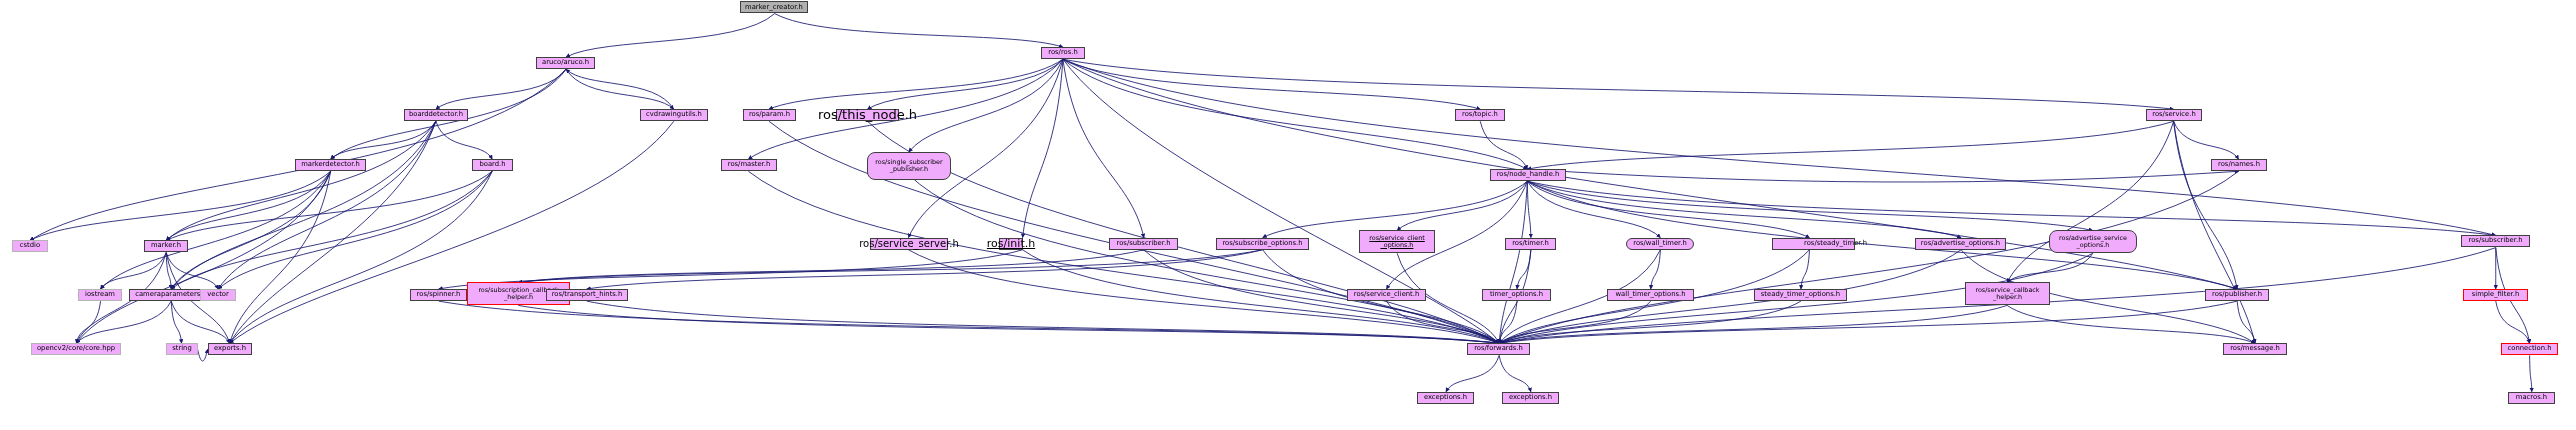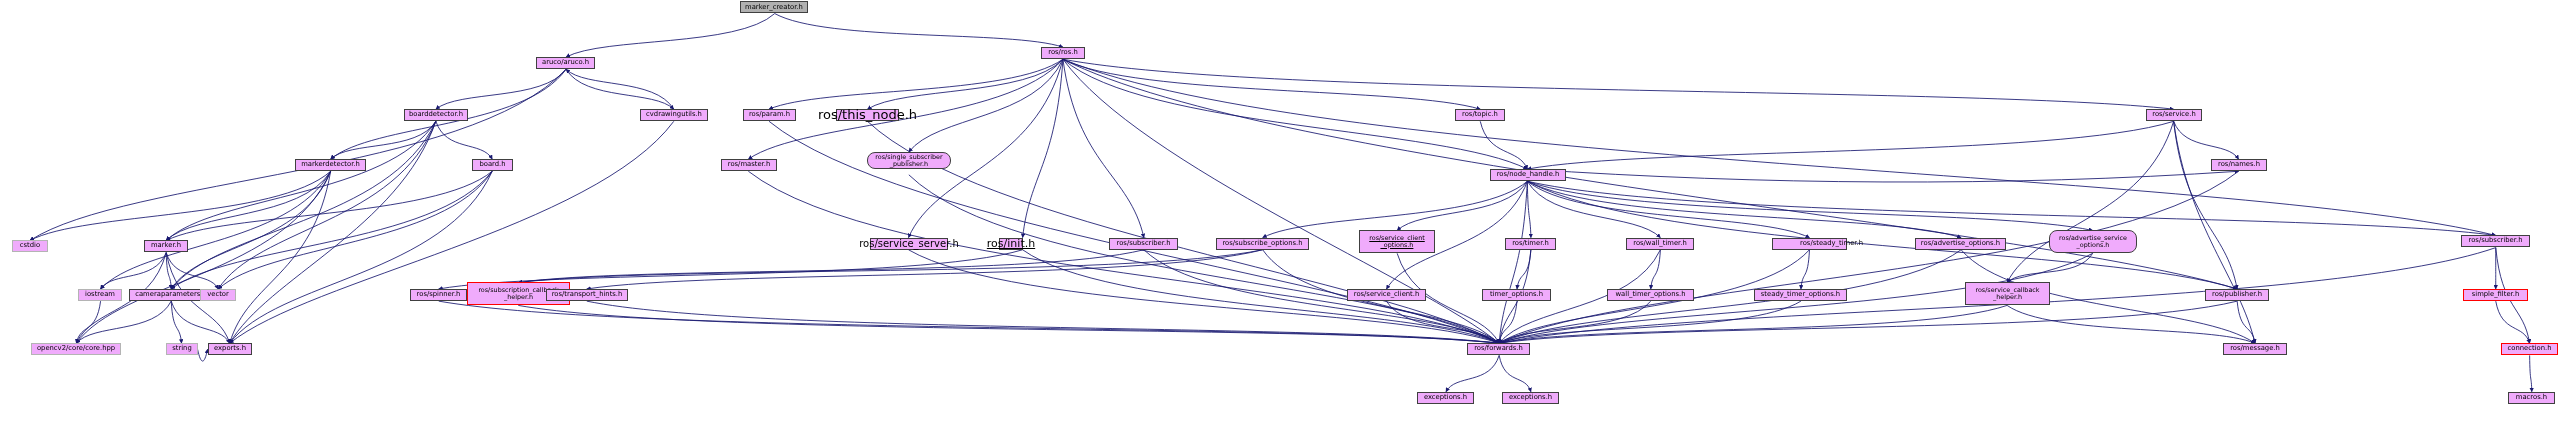--- a/index.html
+++ b/index.html
@@ -140,36 +140,36 @@
       <div class="node n-plain" style="left: 1041px; top: 47px; width: 44px; height: 12px; font-size: 6.8px;">ros/ros.h</div>
       <div class="node n-plain" style="left: 404px; top: 109px; width: 64px; height: 12px; font-size: 6.8px;">boarddetector.h</div>
       <div class="node n-plain" style="left: 640px; top: 109px; width: 68px; height: 12px; font-size: 6.8px;">cvdrawingutils.h</div>
       <div class="node n-plain" style="left: 743px; top: 109px; width: 53px; height: 12px; font-size: 6.8px;">ros/param.h</div>
       <div class="node n-plain" style="left: 836px; top: 109px; width: 63px; height: 12px; font-size: 13px;">ros/this_node.h</div>
       <div class="node n-plain" style="left: 1455px; top: 109px; width: 50px; height: 12px; font-size: 6.8px;">ros/topic.h</div>
       <div class="node n-plain" style="left: 2146px; top: 109px; width: 56px; height: 12px; font-size: 6.8px;">ros/service.h</div>
       <div class="node n-plain" style="left: 295px; top: 159px; width: 71px; height: 12px; font-size: 6.8px;">markerdetector.h</div>
       <div class="node n-plain" style="left: 472px; top: 159px; width: 41px; height: 12px; font-size: 6.8px;">board.h</div>
       <div class="node n-plain" style="left: 721px; top: 159px; width: 56px; height: 12px; font-size: 6.8px;">ros/master.h</div>
-      <div class="node n-plain" style="left: 867px; top: 152px; width: 84px; height: 17px; font-size: 6.4px; border-radius: 8px;">ros/single_subscriber
+      <div class="node n-plain" style="left: 867px; top: 152px; width: 84px; height: 28px; font-size: 6.4px; border-radius: 8px;">ros/single_subscriber
 _publisher.h</div>
       <div class="node n-plain" style="left: 1490px; top: 169px; width: 76px; height: 12px; font-size: 6.8px;">ros/node_handle.h</div>
       <div class="node n-plain" style="left: 2211px; top: 159px; width: 56px; height: 12px; font-size: 6.8px;">ros/names.h</div>
       <div class="node n-plain" style="left: 2461px; top: 235px; width: 69px; height: 12px; font-size: 6.8px;">ros/subscriber.h</div>
       <div class="node n-thin" style="left: 12px; top: 240px; width: 36px; height: 12px; font-size: 6.8px;">cstdio</div>
       <div class="node n-plain" style="left: 144px; top: 240px; width: 44px; height: 12px; font-size: 6.8px;">marker.h</div>
       <div class="node n-plain" style="left: 870px; top: 238px; width: 78px; height: 12px; font-size: 10px;">ros/service_server.h</div>
       <div class="node n-plain" style="left: 999px; top: 238px; width: 24px; height: 12px; font-size: 11px; text-decoration: underline;">ros/init.h</div>
       <div class="node n-plain" style="left: 1109px; top: 238px; width: 69px; height: 12px; font-size: 6.8px;">ros/subscriber.h</div>
       <div class="node n-plain" style="left: 1216px; top: 238px; width: 93px; height: 12px; font-size: 6.8px;">ros/subscribe_options.h</div>
       <div class="node n-plain" style="left: 1359px; top: 230px; width: 76px; height: 23px; font-size: 6.4px; text-decoration: underline;">ros/service_client
 _options.h</div>
       <div class="node n-plain" style="left: 1505px; top: 238px; width: 51px; height: 12px; font-size: 6.8px;">ros/timer.h</div>
-      <div class="node n-plain" style="left: 1626px; top: 238px; width: 68px; height: 12px; font-size: 6.8px;">ros/wall_timer.h</div>
-      <div class="node n-plain" style="left: 1772px; top: 238px; width: 75px; height: 12px; font-size: 6.8px; padding-left: 44px;">ros/steady_timer.h</div>
+      <div class="node n-plain" style="left: 1626px; top: 238px; width: 68px; height: 12px; font-size: 6.8px; border-radius: 6px;">ros/wall_timer.h</div>
+      <div class="node n-plain" style="left: 1772px; top: 238px; width: 83px; height: 12px; font-size: 6.8px; padding-left: 44px;">ros/steady_timer.h</div>
       <div class="node n-plain" style="left: 1915px; top: 238px; width: 91px; height: 12px; font-size: 6.8px;">ros/advertise_options.h</div>
       <div class="node n-plain" style="left: 2049px; top: 230px; width: 88px; height: 23px; font-size: 6.4px; border-radius: 8px;">ros/advertise_service
 _options.h</div>
       <div class="node n-thin" style="left: 78px; top: 289px; width: 44px; height: 12px; font-size: 6.8px;">iostream</div>
       <div class="node n-plain" style="left: 129px; top: 289px; width: 84px; height: 12px; font-size: 6.8px;">cameraparameters.h</div>
       <div class="node n-thin" style="left: 200px; top: 289px; width: 36px; height: 12px; font-size: 6.8px;">vector</div>
       <div class="node n-plain" style="left: 410px; top: 289px; width: 57px; height: 12px; font-size: 6.8px;">ros/spinner.h</div>
       <div class="node n-red" style="left: 467px; top: 282px; width: 103px; height: 23px; font-size: 6.4px;">ros/subscription_callback
 _helper.h</div>
       <div class="node n-plain" style="left: 546px; top: 289px; width: 82px; height: 12px; font-size: 6.8px;">ros/transport_hints.h</div>

